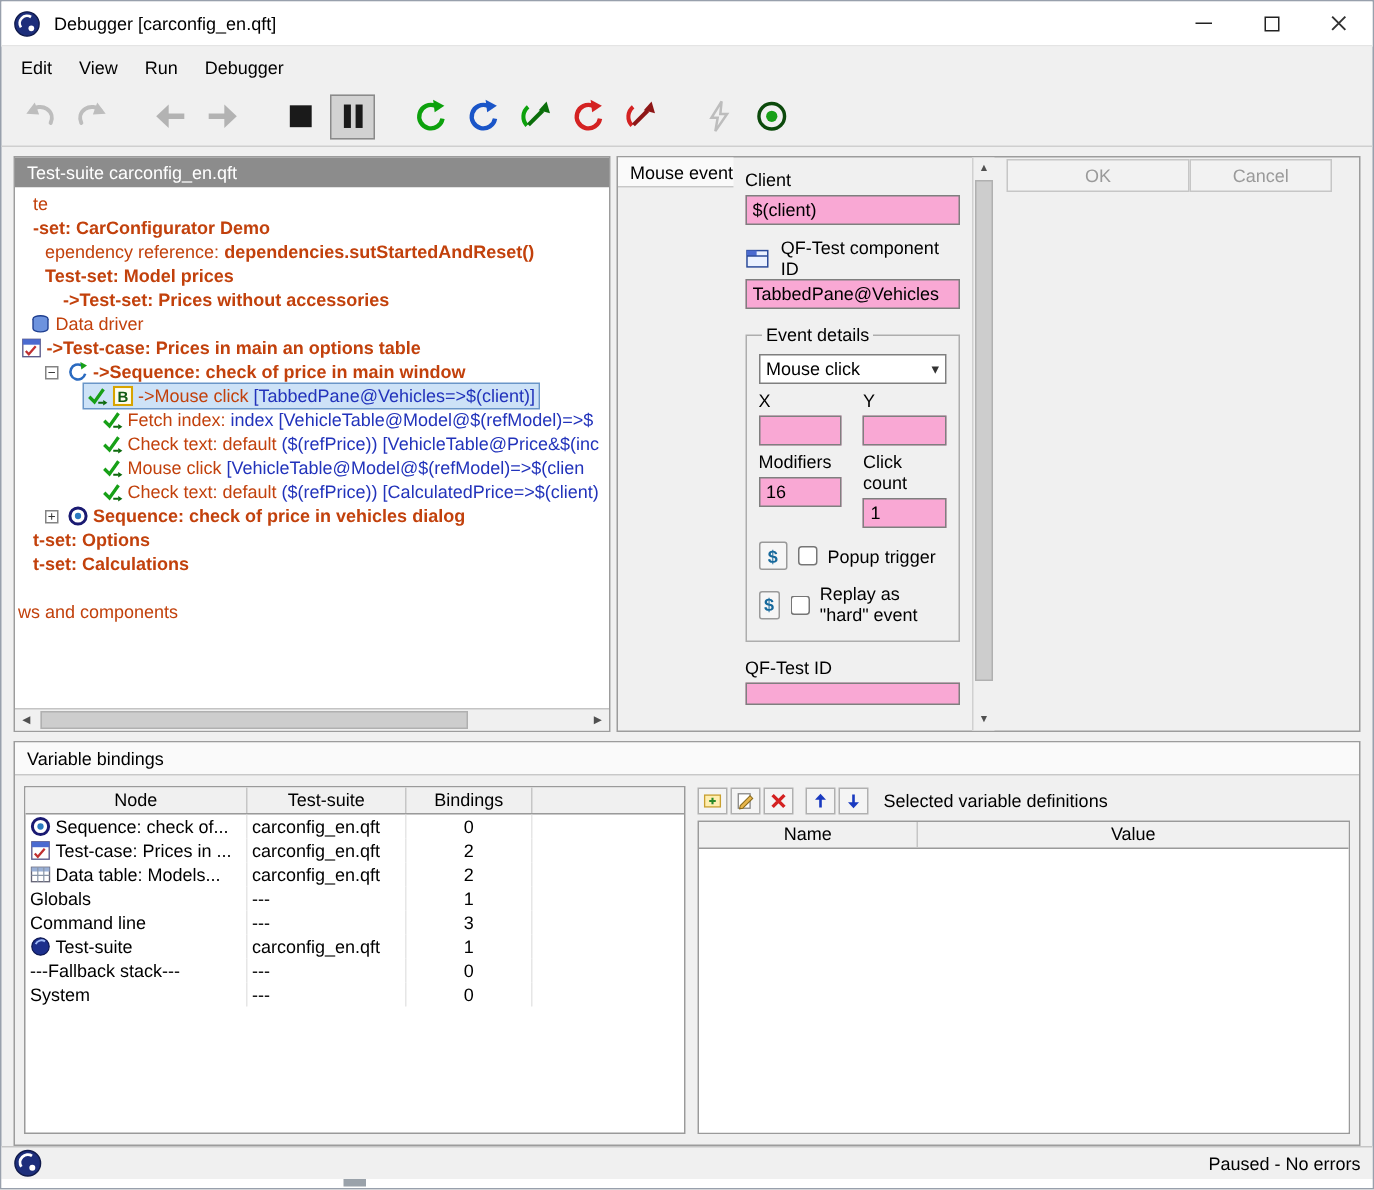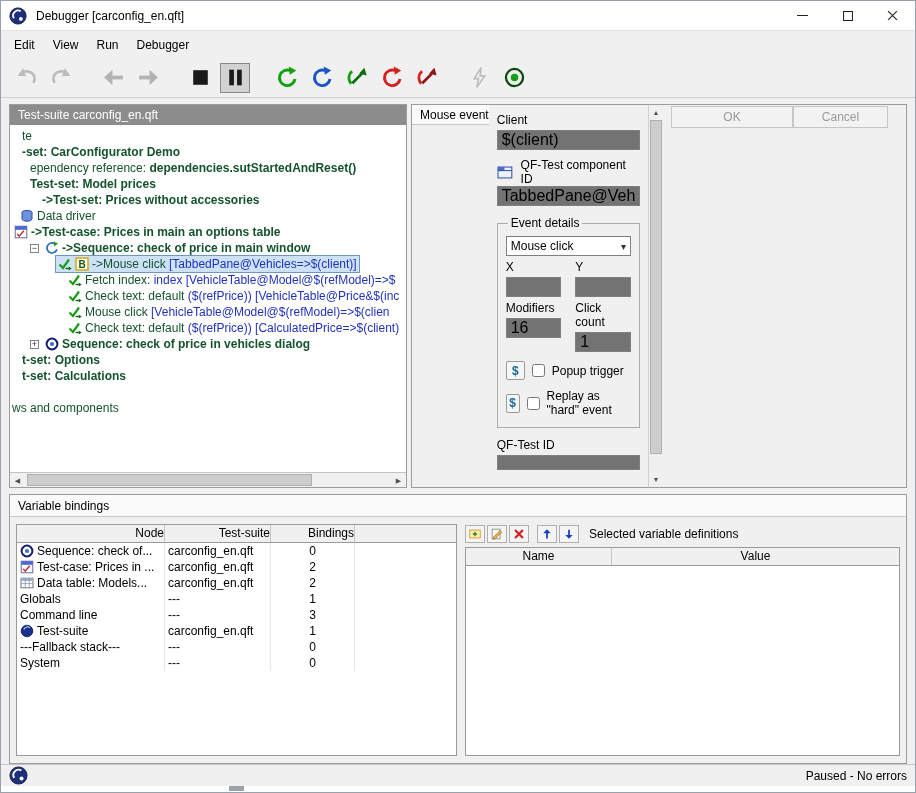--- a/index.html
+++ b/index.html
@@ -26,33 +26,33 @@
 .main{flex:0 0 394px;display:flex;padding:6px 8px 4px;gap:4px;min-height:0}
 .tree-panel{width:398px;display:flex;flex-direction:column;border:1px solid #9c9c9c;background:#fff}
 .tree-header{height:20px;line-height:20px;background:#8c8c8c;color:#fff;padding-left:8px;flex:0 0 auto}
 .tree{flex:1;overflow:hidden;padding-top:3px;background:#fff}
 .tree-row{height:16px;display:flex;align-items:center;white-space:nowrap;font-size:12px}
 .expander{width:9px;height:9px;border:1px solid #848484;background:#fff;font-size:9px;line-height:7px;text-align:center;margin-right:4px;flex:0 0 auto;color:#333}
 .row-content{display:flex;align-items:center;height:16px;padding:0 2px}
 .row-content.selected{background:#cde2f7;outline:1px solid #6a96c8}
 .tree-icon{width:14px;height:14px;margin-right:3px;flex:0 0 auto}
 .seg{white-space:pre}
-.c-black{color:#14532d}
+.c-black{color:#c2410c}
 .c-blue{color:#2233bb}
 .bold{font-weight:bold}
 .hscroll{height:15px;border-top:1px solid #c4c4c4;background:#f0f0f0;display:flex;align-items:center;flex:0 0 auto}
 .hs-arrow{width:15px;font-size:7px;line-height:15px;text-align:center;color:#505050}
 .hs-track{flex:1;height:15px;position:relative}
 .hs-thumb{position:absolute;left:2px;top:1px;height:12px;width:78%;background:#cdcdcd;border:1px solid #b0b0b0}
 .detail-panel{flex:1;display:flex;flex-direction:row;border:1px solid #9c9c9c;background:#f0f0f0;min-width:0}
 .detail-header{height:20px;line-height:20px;background:#fafafa;border-bottom:1px solid #c8c8c8;padding-left:8px;flex:0 0 auto}
 .detail-body{flex:1;display:flex;min-height:0}
 .detail-content{flex:1;padding:4px 8px 0;overflow:hidden}
 .field-label{margin:4px 0 3px}
-.text-input{width:100%;height:20px;border:1px solid #7f7f7f;background:#737373;font-family:inherit;font-size:16px;padding:0 4px;display:block}
+.text-input{width:100%;height:20px;border:1px solid #7f7f7f;background:#f9a8d4;font-family:inherit;font-size:12px;padding:0 4px;display:block}
 .comp-row{display:flex;align-items:center;margin-top:8px}
 .comp-icon{width:16px;height:16px;margin-right:8px}
 .field-label.inline{margin:0}
 .event-details{border:1px solid #adadad;margin-top:10px;padding:4px 8px 10px}
 .event-details legend{padding:0 3px;margin-left:2px}
 .combo{height:20px;border:1px solid #7f7f7f;background:#fff;display:flex;align-items:center;padding:0 4px;margin-top:2px}
 .combo-arrow{margin-left:auto;font-size:10px;color:#333}
 .two-col{display:grid;grid-template-columns:1fr 1fr;column-gap:14px}
 .check-row{display:flex;align-items:center;margin-top:9px;gap:7px}
 .dollar-btn{width:19px;height:19px;border:1px solid #9a9a9a;background:#f6f6f6;color:#17699c;font-weight:bold;font-size:12px;font-family:inherit;display:flex;align-items:center;justify-content:center;border-radius:2px}
@@ -65,21 +65,21 @@
 .vs-thumb{position:absolute;top:0;left:1px;width:12px;height:95%;background:#cdcdcd;border:1px solid #b0b0b0}
 .detail-buttons{height:30px;display:flex;align-items:center;justify-content:space-between;padding:0 18px 6px 8px;flex:0 0 auto}
 .dlg-btn{height:22px;border:1px solid #c6c6c6;background:#f2f2f2;color:#9a9a9a;font-family:inherit;font-size:12px}
 .dlg-btn.ok{width:122px}
 .dlg-btn.cancel{width:95px}
 .bindings-panel{flex:1;margin:2px 8px 0;border:1px solid #9c9c9c;display:flex;flex-direction:column;background:#f0f0f0;min-height:0}
 .bindings-header{height:22px;line-height:22px;background:#fafafa;border-bottom:1px solid #c8c8c8;padding-left:8px;flex:0 0 auto}
 .bindings-body{flex:1;display:flex;padding:7px 6px;gap:8px;min-height:0}
 .bind-table{width:441px;border:1px solid #9a9a9a;background:#fff;display:flex;flex-direction:column}
 .bt-head{display:grid;grid-template-columns:148px 106px 84px 1fr;height:18px;background:#f0f0f0;border-bottom:1px solid #9a9a9a;flex:0 0 auto}
-.bt-hcell{text-align:right;line-height:17px;border-right:1px solid #c6c6c6;overflow:hidden}
+.bt-hcell{text-align:center;line-height:17px;border-right:1px solid #c6c6c6;overflow:hidden}
 .bt-hcell.filler{border-right:none}
 .bt-body{flex:1;overflow:hidden}
 .bt-row{display:grid;grid-template-columns:148px 106px 84px 1fr;height:16px}
 .bt-cell{line-height:16px;padding:0 3px;border-right:1px solid #e6e6e6;white-space:nowrap;overflow:hidden;display:flex;align-items:center}
 .bt-cell.center{justify-content:center}
 .bt-cell.filler{border-right:none}
 .defs-panel{flex:1;display:flex;flex-direction:column;min-width:0}
 .defs-toolbar{height:20px;display:flex;align-items:center;flex:0 0 auto}
 .defs-btns{display:flex;gap:2px}
 .def-btn{width:20px;height:18px;border:1px solid #b0b0b0;background:#f4f4f4;display:flex;align-items:center;justify-content:center;padding:0}

